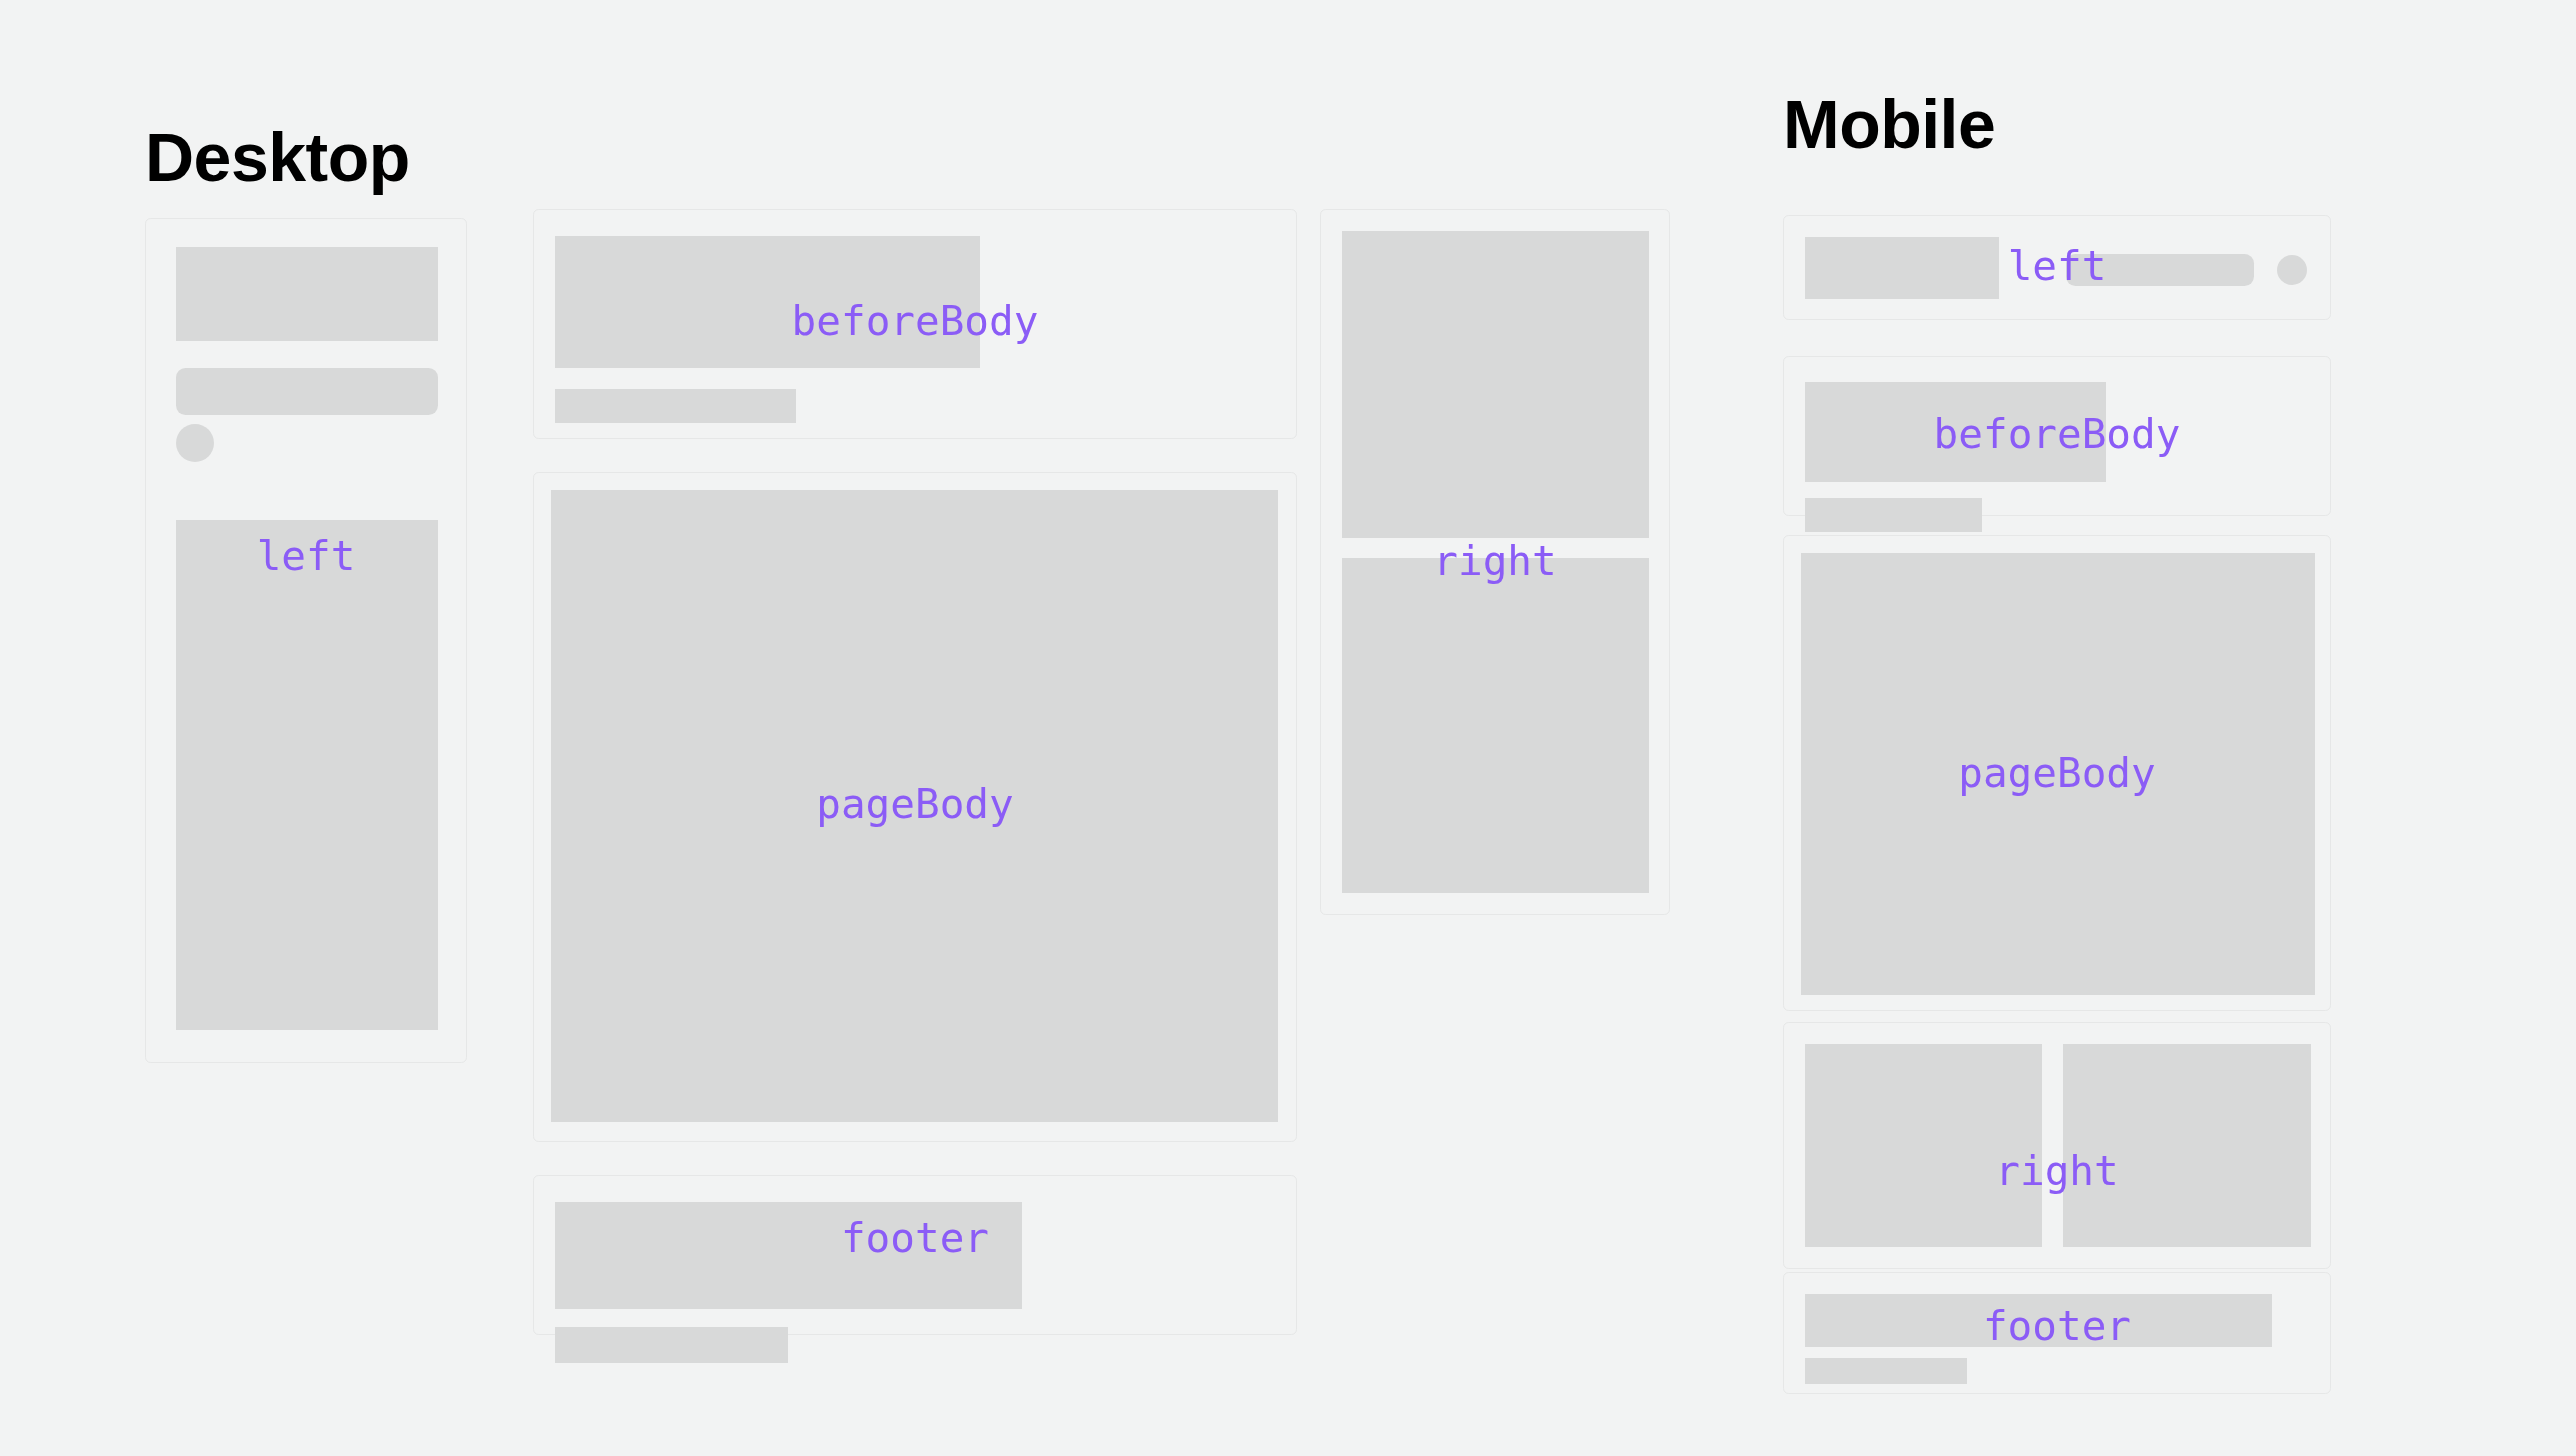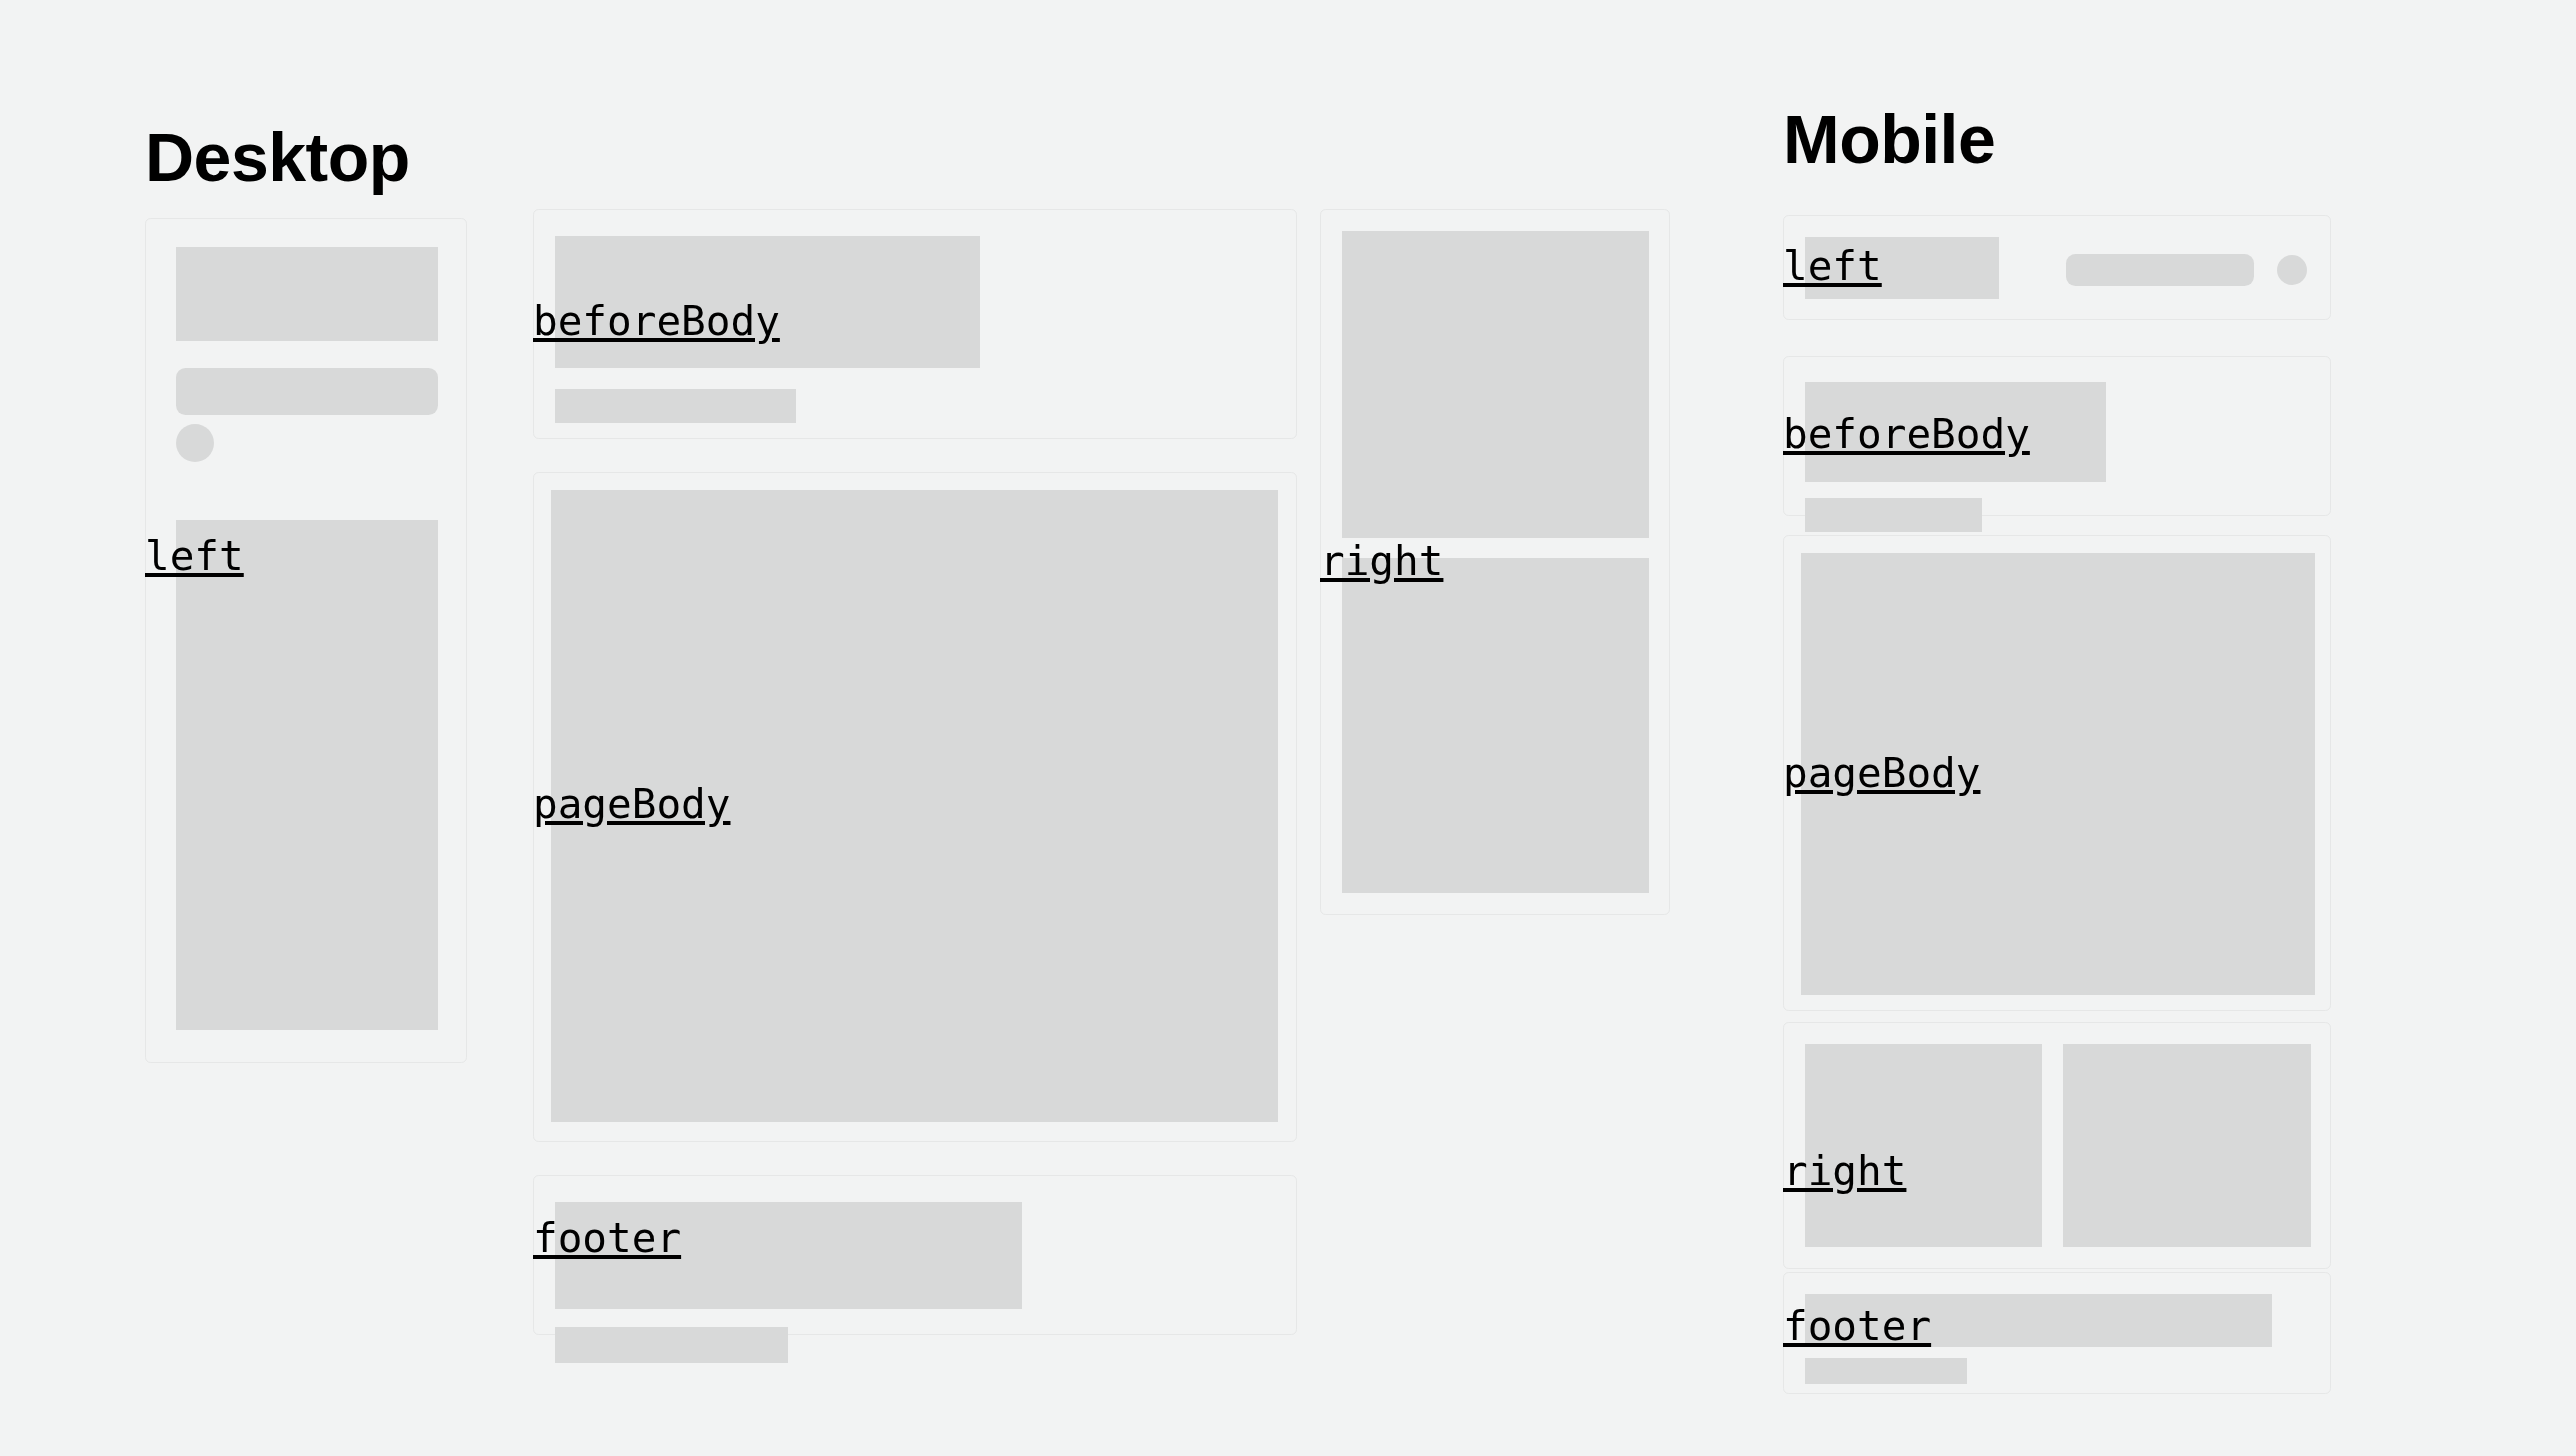--- a/index.html
+++ b/index.html
@@ -20,21 +20,21 @@
     position: absolute;
     font-family: "Liberation Sans", sans-serif;
     font-weight: bold;
     font-size: 68px;
     line-height: 1;
     color: #000000;
     letter-spacing: -0.5px;
     white-space: nowrap;
   }
   #title-desktop { left: 145px; top: 77px; }
-  #title-mobile  { left: 1783px; top: 77px; margin-top: 28px; }
+  #title-mobile  { left: 1783px; top: 62px; margin-top: 28px; }
 
   
   .panel {
     position: absolute;
     background: #f2f3f3;
     border: 1.9px solid #e6e7e7;
     border-radius: 5.6px;
     box-sizing: border-box;
   }
 
@@ -44,26 +44,25 @@
     background: #d8d9d9;
     box-sizing: border-box;
   }
   .skel.round { border-radius: 9.4px; }
   .skel.circle { border-radius: 50%; }
 
   
   .region-label {
     position: absolute;
     font-family: "DejaVu Sans Mono", "Liberation Mono", monospace;
-    color: #000000;
+    color: #8b5cf6;
     white-space: nowrap;
-    text-align: left;
+    text-align: center;
     pointer-events: none;
     line-height: 1;
-    text-decoration: underline;
   }
 </style>
 </head>
 <body>
 
 <h1 class="section-title" id="title-desktop">Desktop</h1>
 
 <div class="panel" id="d-left-panel" style="left:145px; top:218px; width:322px; height:845px;">
   <div class="skel" style="left:30px; top:28px; width:262px; height:94px;"></div>
   <div class="skel round" style="left:30px; top:149px; width:262px; height:47px;"></div>

